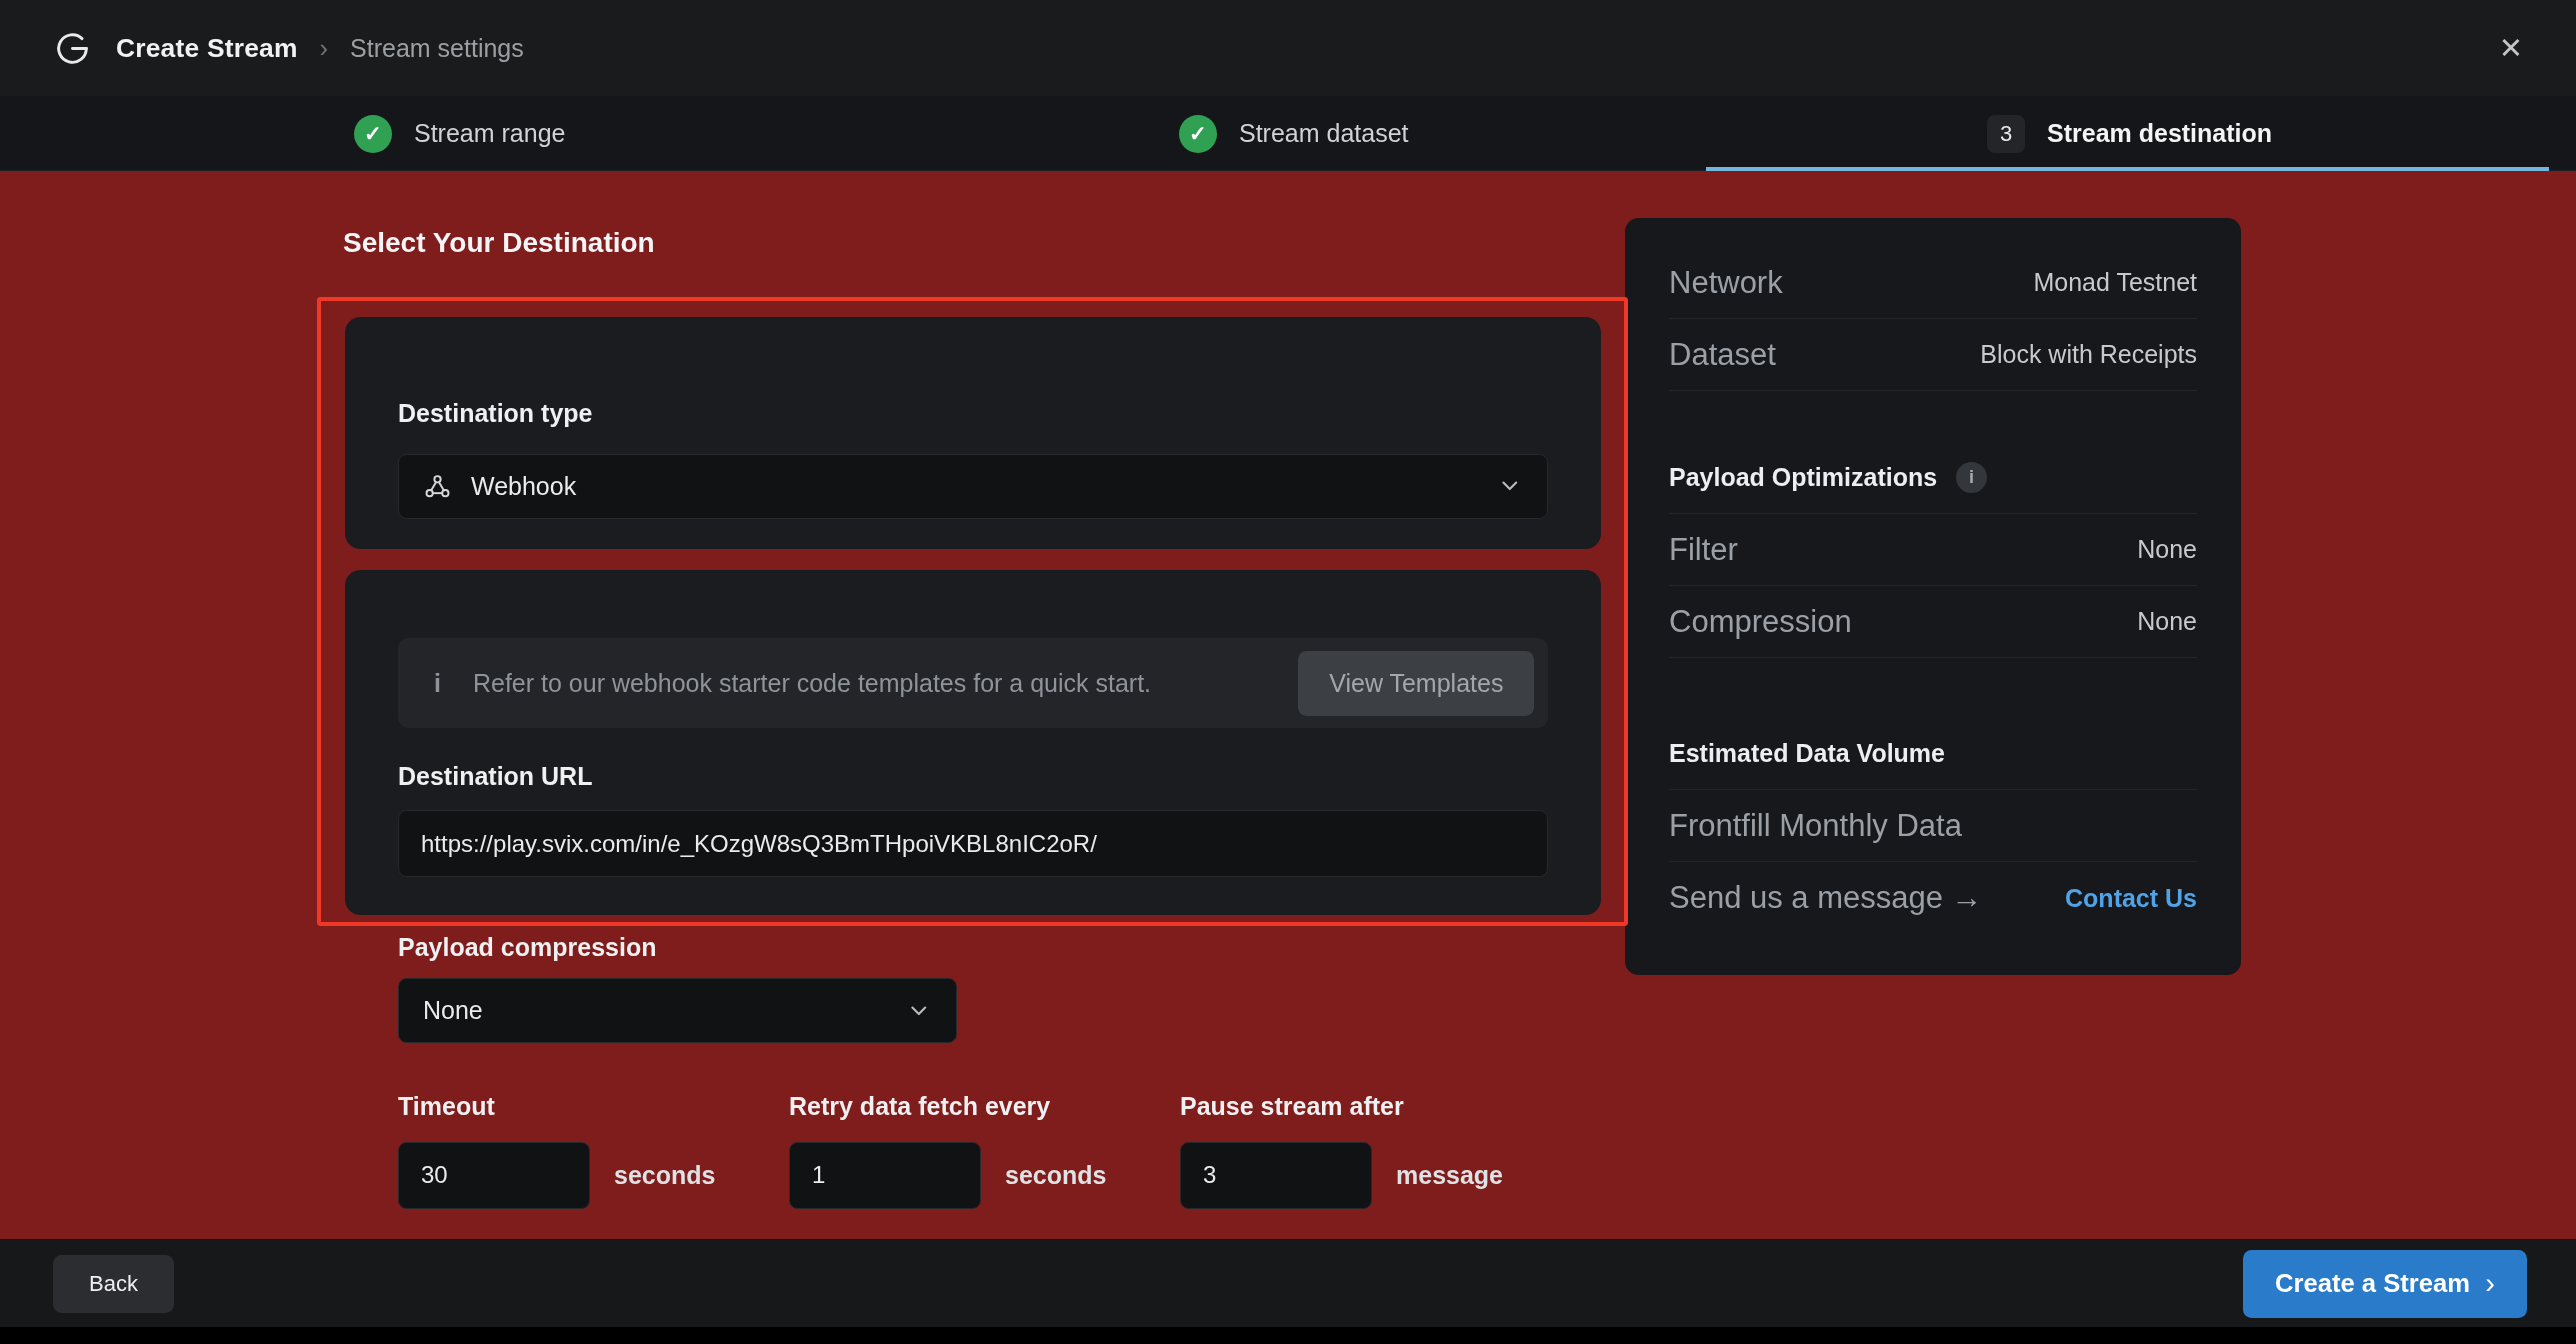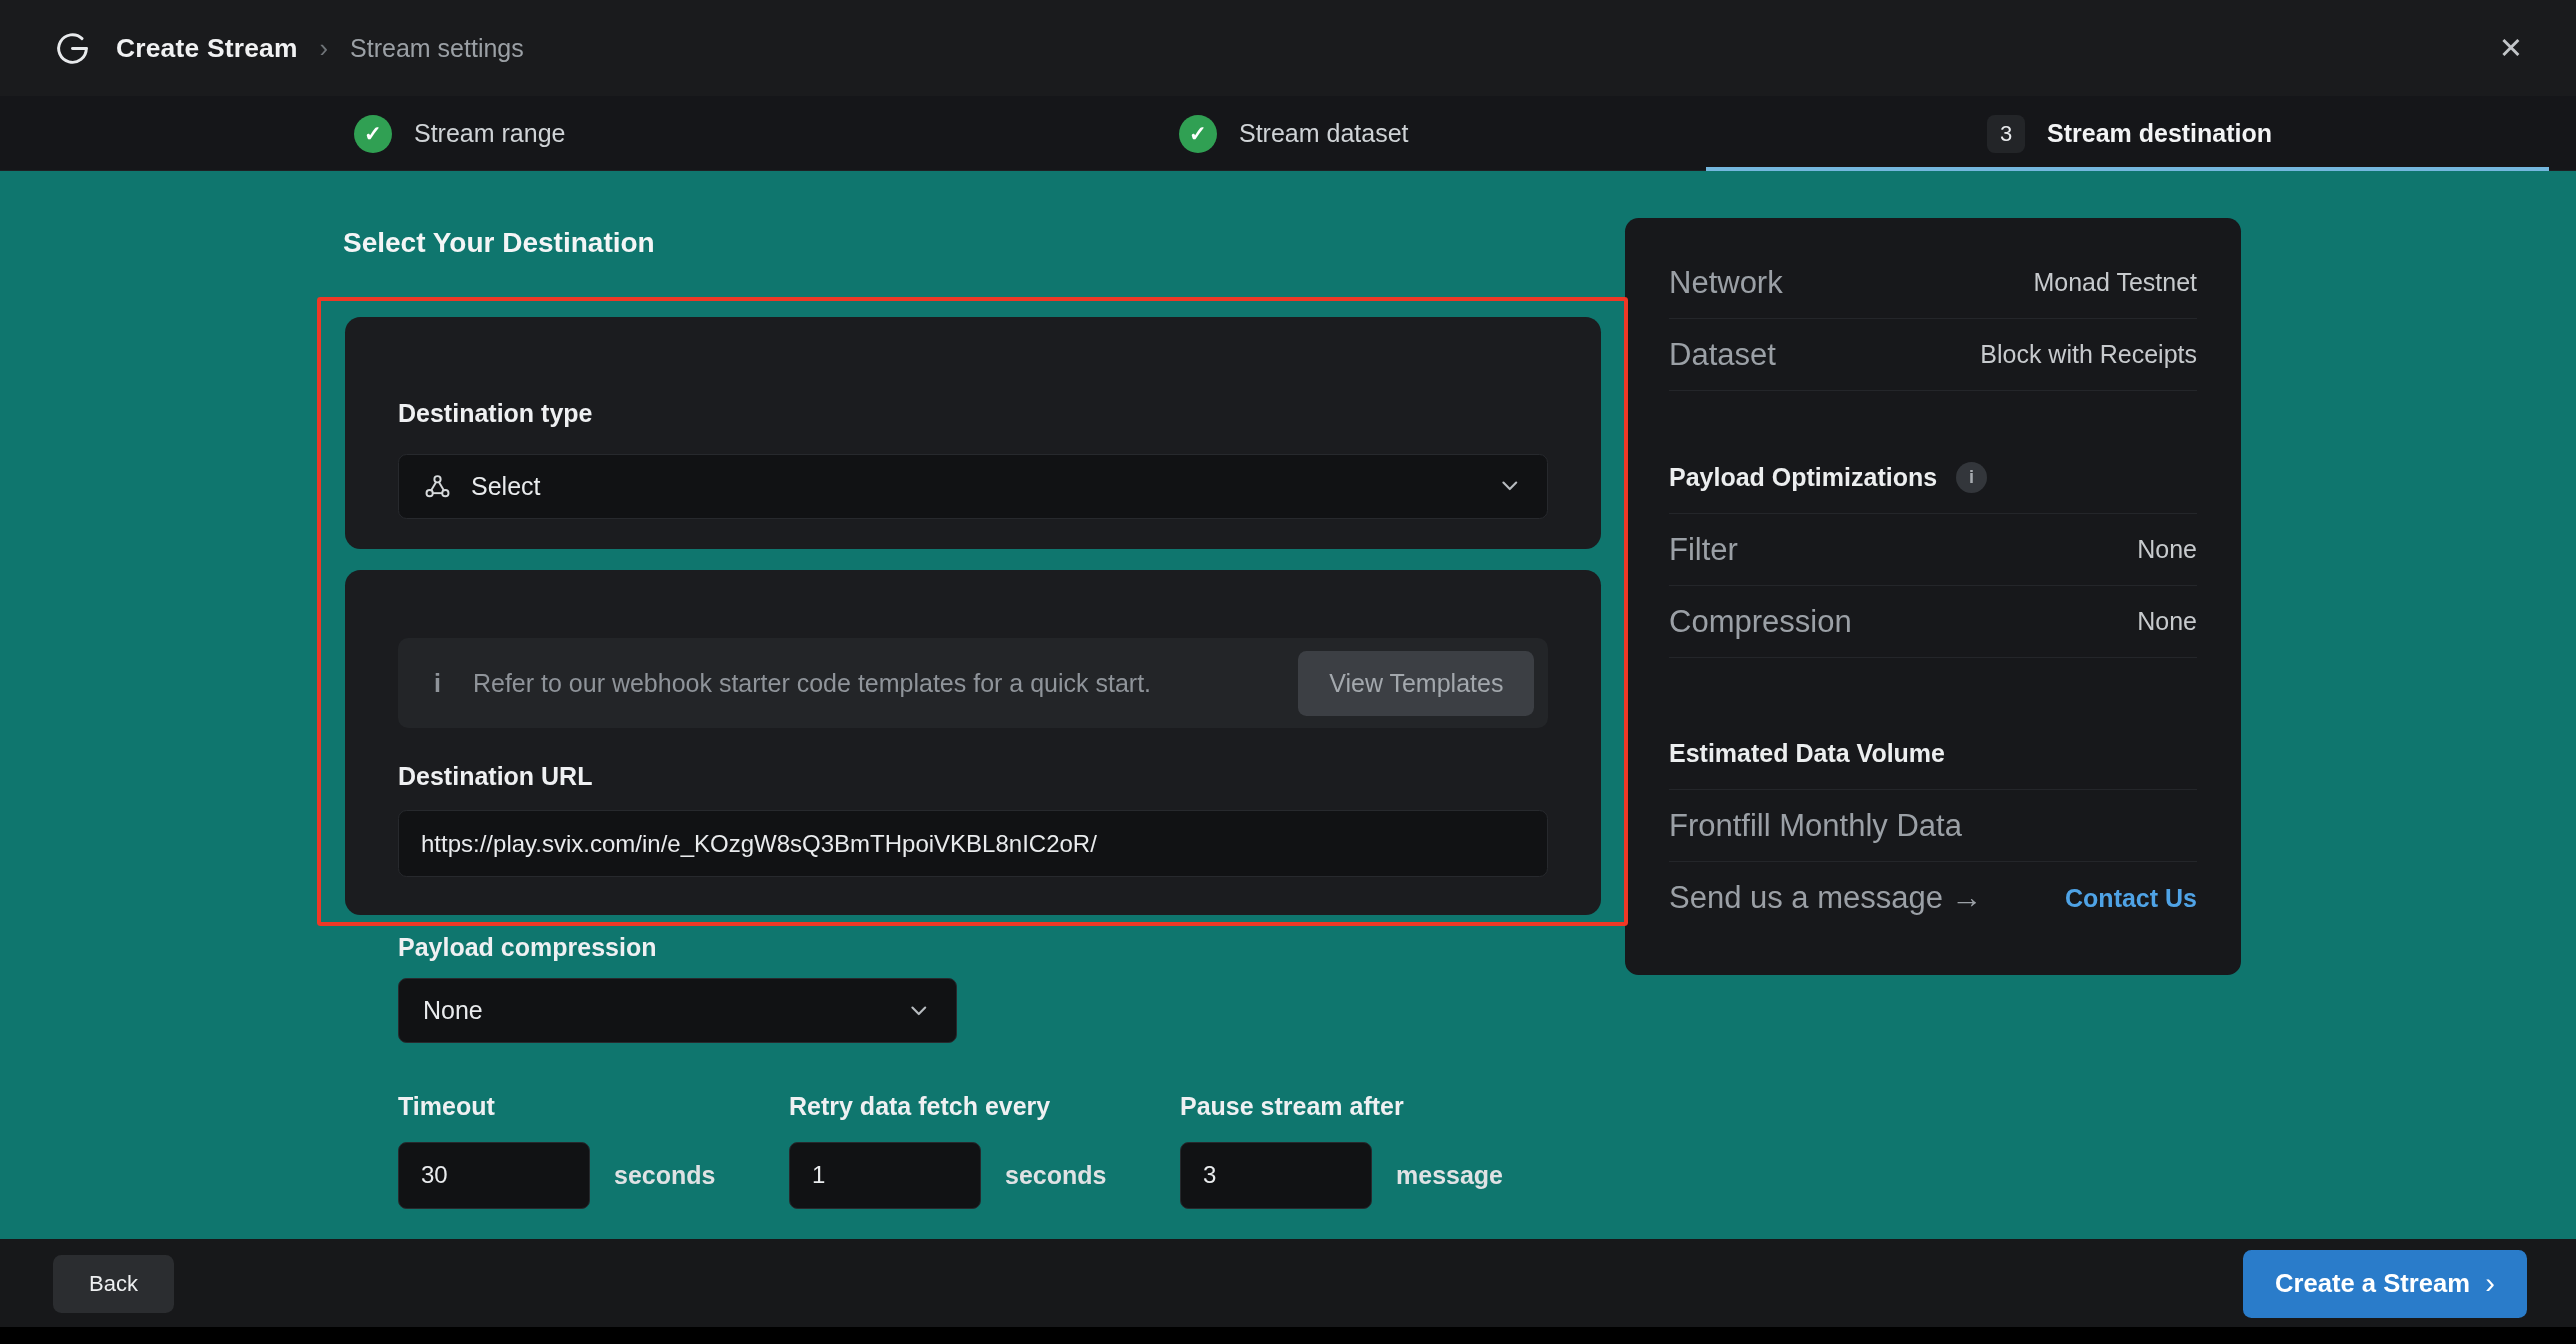--- a/index.html
+++ b/index.html
@@ -1,18 +1,18 @@
 <!DOCTYPE html>
 <html style="font-size:13.6px"><head>
 <meta charset="utf-8">
 <style>
   * { margin:0; padding:0; box-sizing:border-box; }
   html,body { background:#000; }
   body { font-family:"Liberation Sans", sans-serif; }
-  .app { position:relative; width:2576px; height:1344px; background:#0f766e; overflow:hidden; }
+  .app { position:relative; width:2576px; height:1344px; background:#7f1d1d; overflow:hidden; }
 
   
   .topbar { position:absolute; left:0; top:0; width:100%; height:96px; background:#1a1b1d;
             display:flex; align-items:center; padding:0 53px; }
   .logo { display:flex; align-items:center; }
   .app-title { font-size:26.4px; font-weight:700; color:#f1f2f3; margin-left:24px; letter-spacing:0.2px; }
   .crumb-sep { color:#6f7478; margin:0 22px; font-size:25.6px; }
   .crumb { color:#9ba0a5; font-size:25px; }
   .close-btn { margin-left:auto; background:transparent; border:none; color:#c2c5c8; font-size:29px;
                cursor:pointer; line-height:1; font-family:inherit; }
@@ -141,21 +141,21 @@
       <span style="display:flex;">
         <svg width="29" height="29" viewBox="0 0 24 24" fill="none" stroke="#d6d9db" stroke-width="1.6">
           <circle cx="12" cy="6" r="2.6"></circle>
             <circle cx="5.5" cy="17.5" r="2.6"></circle>
             <circle cx="18.5" cy="17.5" r="2.6"></circle>
           <path d="M10.9 8.3 6.8 15.2"></path>
             <path d="M13.1 8.3 17.2 15.2"></path>
             <path d="M8.1 17.5h8"></path>
         </svg>
       </span>
-      <span class="dd-value">Select</span>
+      <span class="dd-value">Webhook</span>
       <span class="chev">
         <svg width="25.6" height="25.6" viewBox="0 0 24 24" fill="none" stroke="#b7bbbf" stroke-width="2" stroke-linecap="round" stroke-linejoin="round">
             <polyline points="6 9 12 15 18 9"></polyline>
           </svg>
       </span>
     </div>
   </section>
 
   <section class="card card-url">
     <div class="banner">

